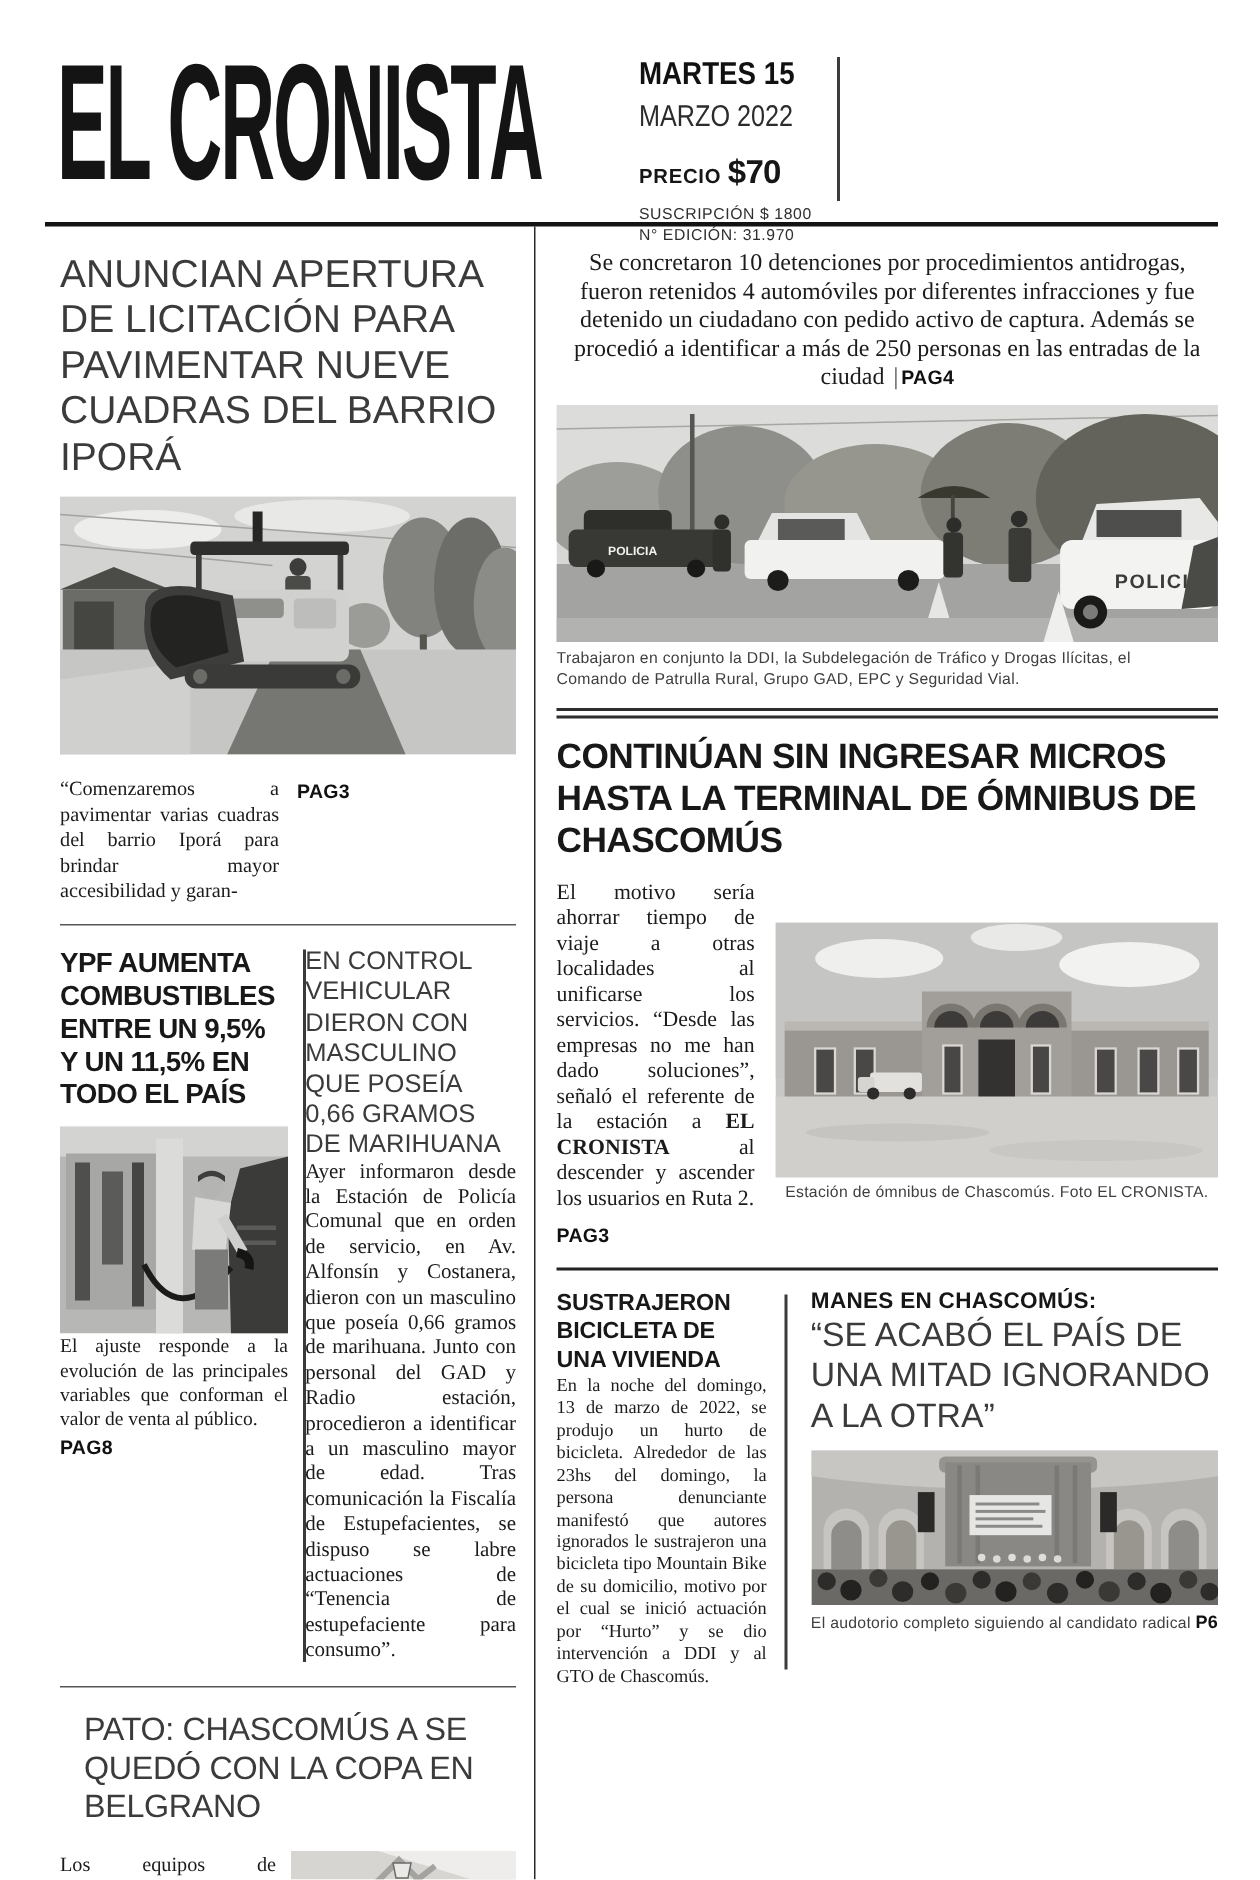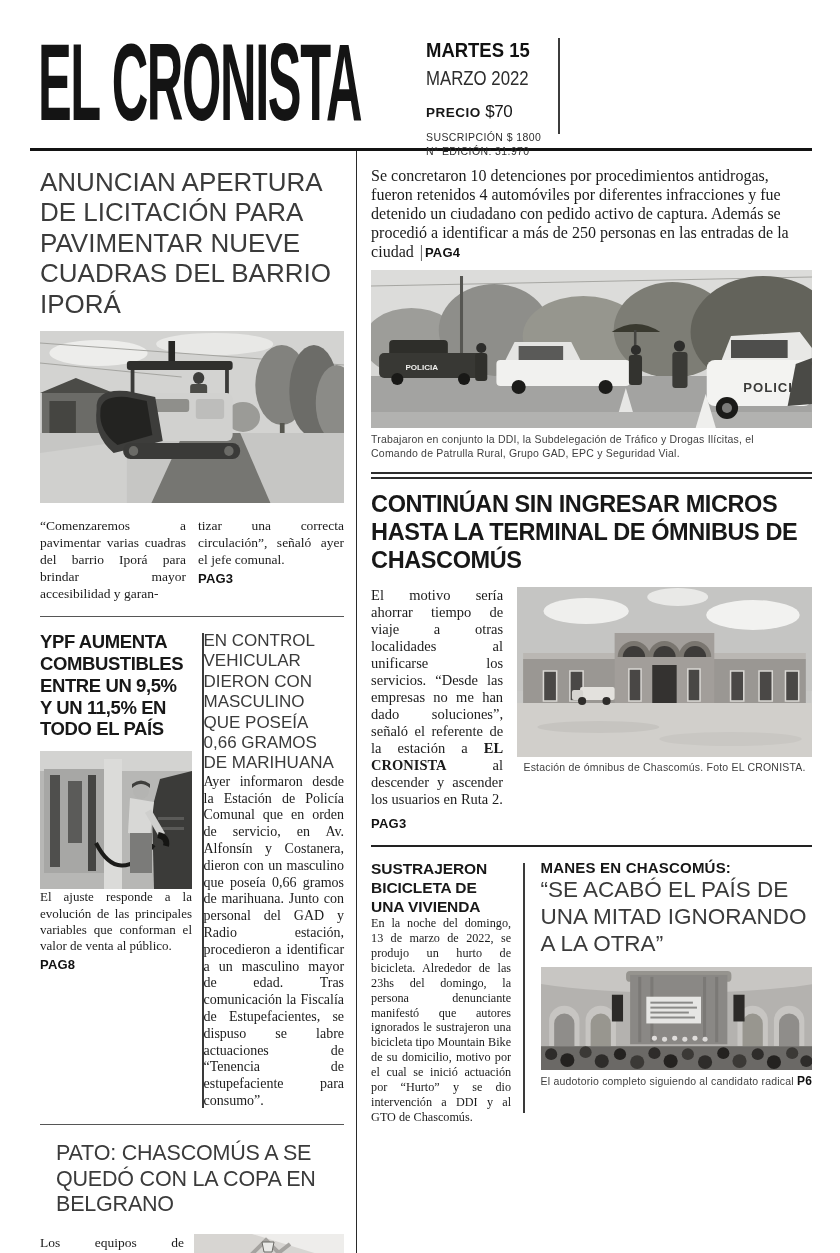--- a/index.html
+++ b/index.html
@@ -14,21 +14,21 @@
   .masthead {
     position:absolute; left:8px; top:0; font-weight:700; font-size:110px; line-height:1.02;
     letter-spacing:-3px; white-space:nowrap; color:#141414;
     transform:scaleX(0.46); transform-origin:left top;
   }
   .dateblock { position:absolute; left:396px; top:12px; width:132px; }
   .d1 { font-weight:700; font-size:21px; white-space:nowrap; transform:scaleX(0.88); transform-origin:left; color:#111; }
   .d2 { margin-top:5px; font-weight:400; font-size:20px; color:#2c2c2c; white-space:nowrap; transform:scaleX(0.84); transform-origin:left; }
   .priceline { margin-top:12px; white-space:nowrap; }
   .price-label { font-weight:700; font-size:13.5px; letter-spacing:0.5px; }
-  .price-value { font-weight:400; font-size:17px; letter-spacing:-0.5px; }
+  .price-value { font-weight:700; font-size:22px; letter-spacing:-0.5px; }
   .sub  { margin-top:9px; font-size:10.5px; color:#2e2e2e; letter-spacing:0.4px; white-space:nowrap; }
   .ed   { margin-top:2px; font-size:10.5px; color:#2e2e2e; letter-spacing:0.4px; white-space:nowrap; }
   .header-vdiv { position:absolute; left:528px; top:12px; width:1.5px; height:96px; background:#3c3c3c; }
   .guzman { position:absolute; left:542px; top:8px; width:244px; height:108px; }
   .guzman-hl { font-size:19.5px; line-height:1.24; color:#2e2e2e; letter-spacing:0.1px; }
   .guzman-ref { position:absolute; right:2px; bottom:2px; }
   .pref { font-weight:700; font-size:13px; color:#111; letter-spacing:0.2px; font-family:"Liberation Sans", sans-serif; }
   .top-rule { border-top:3px solid #131313; margin-top:4px; }
 
   
@@ -64,27 +64,27 @@
   .control-body { margin-top:13px; font-size:14px; line-height:1.2; }
 
   .pato { margin-top:12px; }
   .pato-hl { font-size:21.5px; line-height:1.2; letter-spacing:-0.2px; }
   .pato-row { display:flex; gap:10px; margin-top:12px; }
   .pato-body { flex:1; font-size:13.5px; line-height:1.26; }
   .pato-photo { width:150px; height:140px; flex:none; }
 
   
   .op-hl { font-size:23.5px; line-height:1.2; letter-spacing:-0.4px; }
-  .op-lead { margin-top:11px; font-size:16px; line-height:1.18; text-align:left; }
+  .op-lead { margin-top:11px; font-size:16px; line-height:1.18; text-align:center; }
   .lead-sep { color:#444; font-weight:400; padding:0 2px 0 6px; }
   .op-photo { margin-top:9px; height:158px; }
   .op-cap { margin-top:5px; max-width:430px; }
   .double-rule { margin-top:11px; height:3px; border-top:2px solid #2d2d2d; border-bottom:2px solid #2d2d2d; }
   .term-hl { margin-top:11px; font-size:23.5px; line-height:1.2; letter-spacing:-0.4px; }
-  .term-row { display:flex; gap:14px; margin-top:13px; }
+  .term-row { display:flex; gap:14px; margin-top:13px;align-items:center; }
   .term-body { width:132px; flex:none; font-size:14.5px; line-height:1.17; }
   .term-brand { font-weight:700; }
   .term-ref { margin-top:8px; }
   .term-photo-wrap { flex:1; }
   .term-photo { height:170px; }
   .term-cap { margin-top:4px; text-align:center; }
   .rule-r { border-top:2px solid #222; margin-top:14px; }
 
   .bottom-row { display:flex; margin-top:12px; }
   .bici { width:152px; box-sizing:border-box; padding-right:12px; flex:none; }
@@ -161,21 +161,20 @@
             <path d="M64,80 Q64,64 92,66 L113,70 L119,104 L82,114 Q62,100 64,80 Z" fill="#232321"></path>
             <rect x="88" y="112" width="124" height="16" rx="8" fill="#3a3a38"></rect>
             <circle cx="99" cy="120" r="5" fill="#6b6b67"></circle>
             <circle cx="200" cy="120" r="5" fill="#6b6b67"></circle>
           </svg>
         </div>
 
         <div class="ipora-body">
           <p class="bcol serif" style="margin:0">“Comenzaremos a pavimentar varias cuadras del barrio Iporá para brindar mayor accesibilidad y garan-</p>
           <div class="bcol">
-            <p class="serif" style="margin:0">tizar una correcta circulación”, señaló ayer el jefe comunal.</p>
             <div class="pref ipora-ref">PAG3</div>
           </div>
         </div>
       </article>
 
       <div class="rule-l"></div>
 
       <div class="ypf-row">
         <article class="ypf">
           <h3 class="ypf-hl hl-bold" style="margin:0">YPF AUMENTA COMBUSTIBLES ENTRE UN 9,5% Y UN 11,5% EN TODO EL PAÍS</h3>

